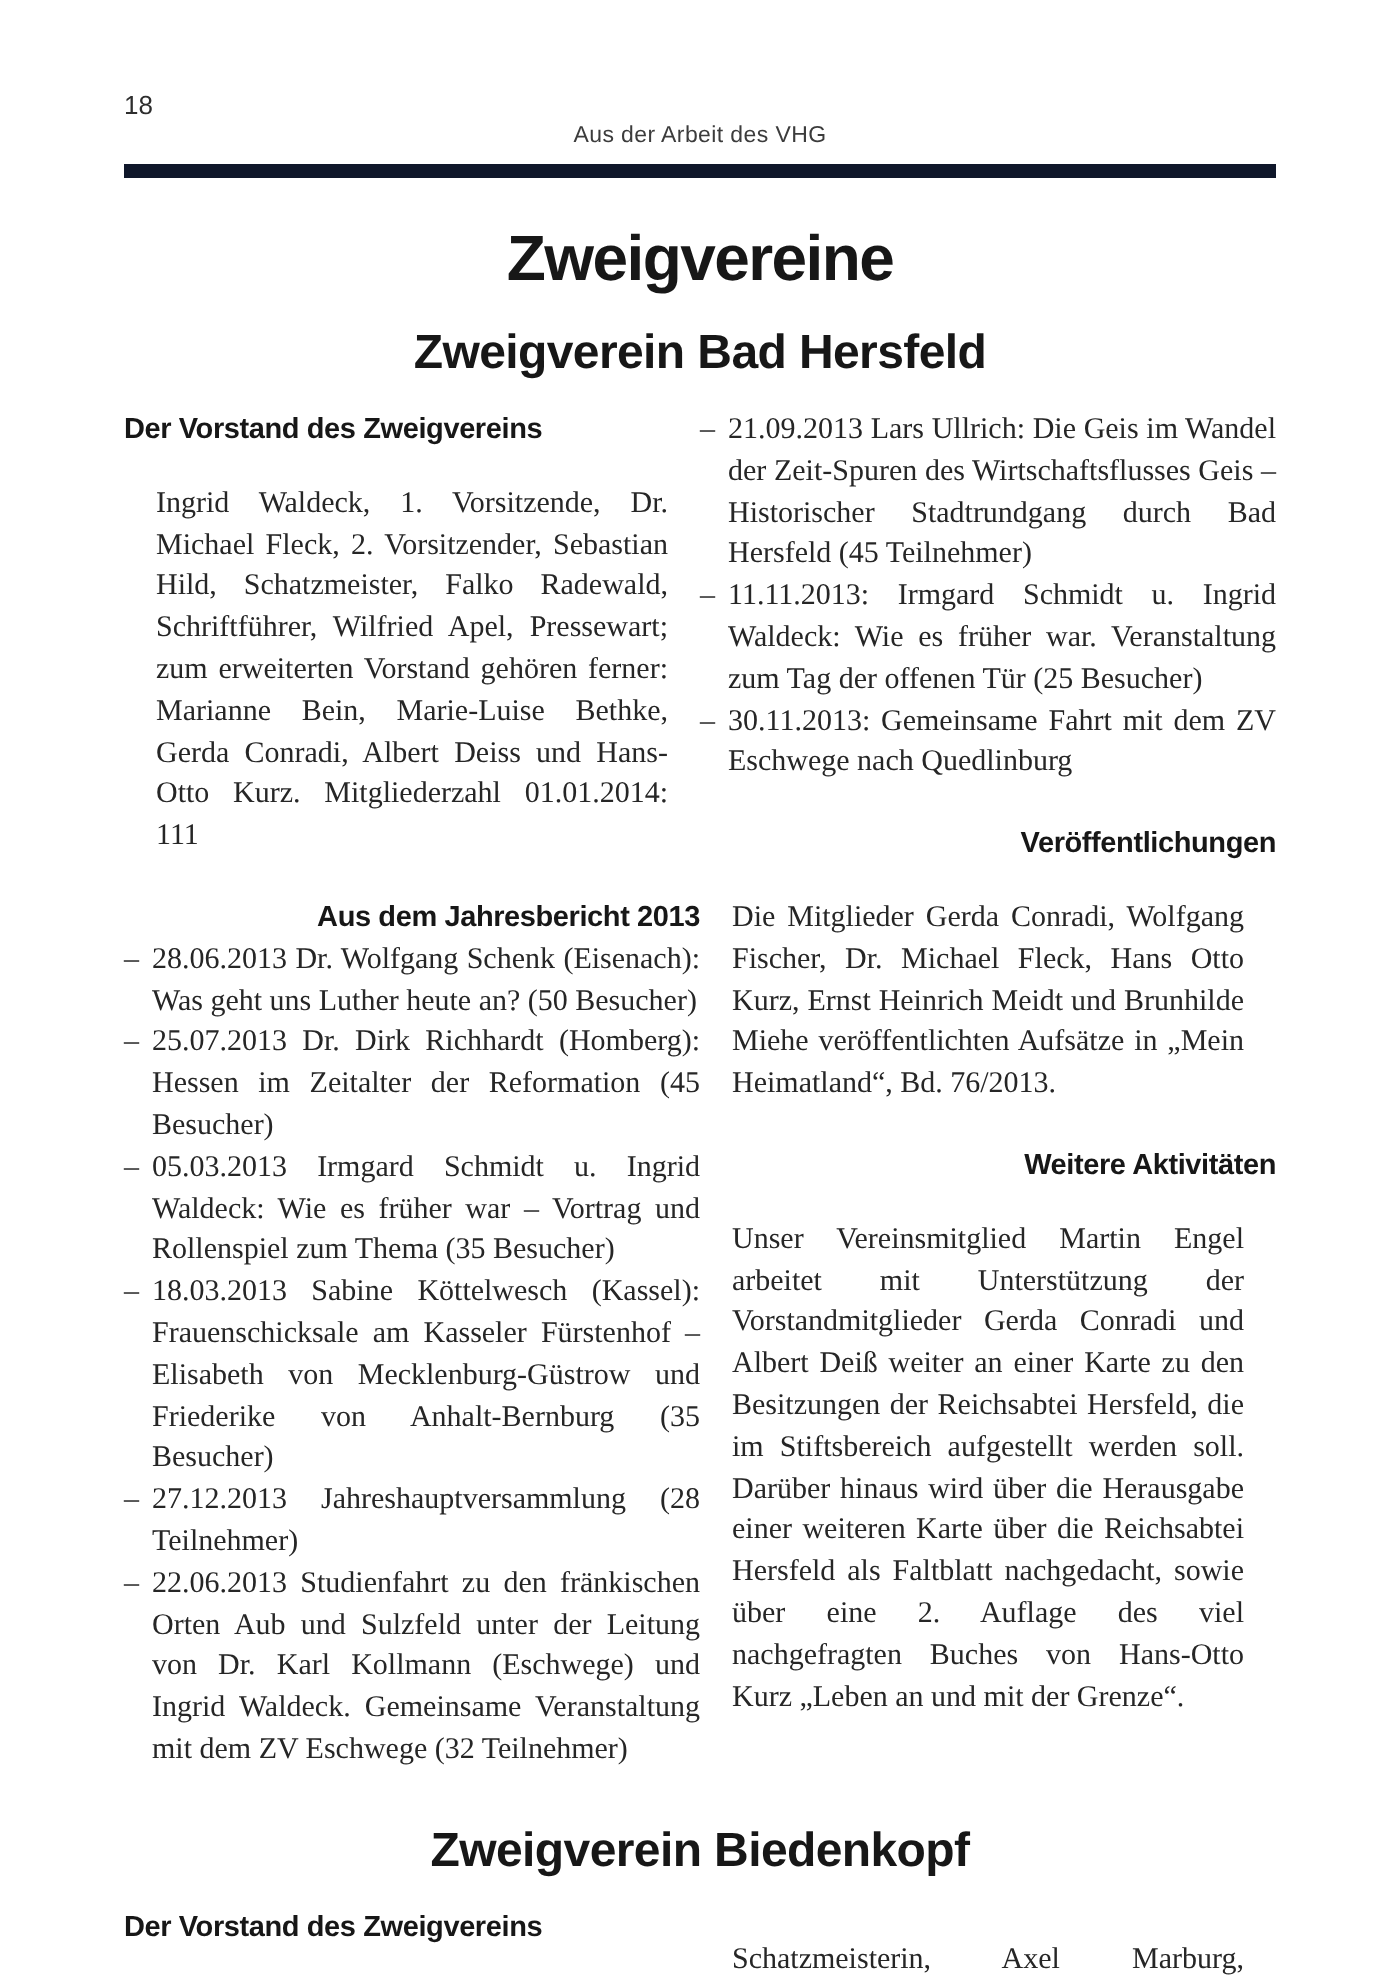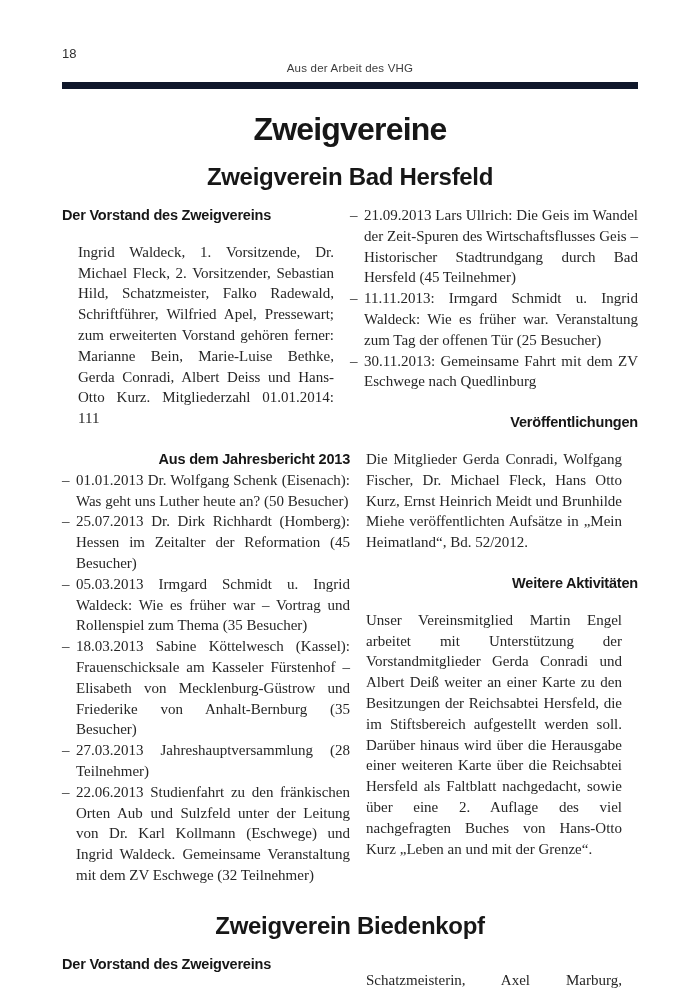--- a/index.html
+++ b/index.html
@@ -116,38 +116,38 @@
     <div class="section-title">Zweigverein Bad Hersfeld</div>
 
     <div class="cols">
 
       <div class="col">
         <div class="subhead">Der Vorstand des Zweigvereins</div>
         <p class="serif">Ingrid Waldeck, 1. Vorsitzende, Dr. Michael Fleck, 2. Vorsitzender, Sebastian Hild, Schatzmeister, Falko Radewald, Schriftführer, Wilfried Apel, Pressewart; zum erweiterten Vorstand gehören ferner: Marianne Bein, Marie-Luise Bethke, Gerda Conradi, Albert Deiss und Hans-Otto Kurz. Mitgliederzahl 01.01.2014: 111</p>
 
         <div class="subhead spaced">Aus dem Jahresbericht 2013</div>
         <ul class="events">
-          <li>01.01.2013 Dr. Wolfgang Schenk (Eisenach): Was geht uns Luther heute an? (50 Besucher)</li>
+          <li>28.06.2013 Dr. Wolfgang Schenk (Eisenach): Was geht uns Luther heute an? (50 Besucher)</li>
           <li>25.07.2013 Dr. Dirk Richhardt (Homberg): Hessen im Zeitalter der Reformation (45 Besucher)</li>
           <li>05.03.2013 Irmgard Schmidt u. Ingrid Waldeck: Wie es früher war – Vortrag und Rollenspiel zum Thema (35 Besucher)</li>
           <li>18.03.2013 Sabine Köttelwesch (Kassel): Frauenschicksale am Kasseler Fürstenhof – Elisabeth von Mecklenburg-Güstrow und Friederike von Anhalt-Bernburg (35 Besucher)</li>
-          <li>27.03.2013 Jahreshauptversammlung (28 Teilnehmer)</li>
+          <li>27.12.2013 Jahreshauptversammlung (28 Teilnehmer)</li>
           <li>22.06.2013 Studienfahrt zu den fränkischen Orten Aub und Sulzfeld unter der Leitung von Dr. Karl Kollmann (Eschwege) und Ingrid Waldeck. Gemeinsame Veranstaltung mit dem ZV Eschwege (32 Teilnehmer)</li>
         </ul>
       </div>
 
       <div class="col">
         <ul class="events">
           <li>21.09.2013 Lars Ullrich: Die Geis im Wandel der Zeit-Spuren des Wirtschaftsflusses Geis – Historischer Stadtrundgang durch Bad Hersfeld (45 Teilnehmer)</li>
           <li>11.11.2013: Irmgard Schmidt u. Ingrid Waldeck: Wie es früher war. Veranstaltung zum Tag der offenen Tür (25 Besucher)</li>
           <li>30.11.2013: Gemeinsame Fahrt mit dem ZV Eschwege nach Quedlinburg</li>
         </ul>
 
         <div class="subhead spaced">Veröffentlichungen</div>
-        <p class="serif">Die Mitglieder Gerda Conradi, Wolfgang Fischer, Dr. Michael Fleck, Hans Otto Kurz, Ernst Heinrich Meidt und Brunhilde Miehe veröffentlichten Aufsätze in „Mein Heimatland“, Bd. 52/2012.</p>
+        <p class="serif">Die Mitglieder Gerda Conradi, Wolfgang Fischer, Dr. Michael Fleck, Hans Otto Kurz, Ernst Heinrich Meidt und Brunhilde Miehe veröffentlichten Aufsätze in „Mein Heimatland“, Bd. 76/2013.</p>
 
         <div class="subhead spaced">Weitere Aktivitäten</div>
         <p class="serif">Unser Vereinsmitglied Martin Engel arbeitet mit Unterstützung der Vorstandmitglieder Gerda Conradi und Albert Deiß weiter an einer Karte zu den Besitzungen der Reichsabtei Hersfeld, die im Stiftsbereich aufgestellt werden soll. Darüber hinaus wird über die Herausgabe einer weiteren Karte über die Reichsabtei Hersfeld als Faltblatt nachgedacht, sowie über eine 2. Auflage des viel nachgefragten Buches von Hans-Otto Kurz „Leben an und mit der Grenze“.</p>
       </div>
 
     </div>
 
     <div class="section-title second">Zweigverein Biedenkopf</div>
 
     <div class="cols">

